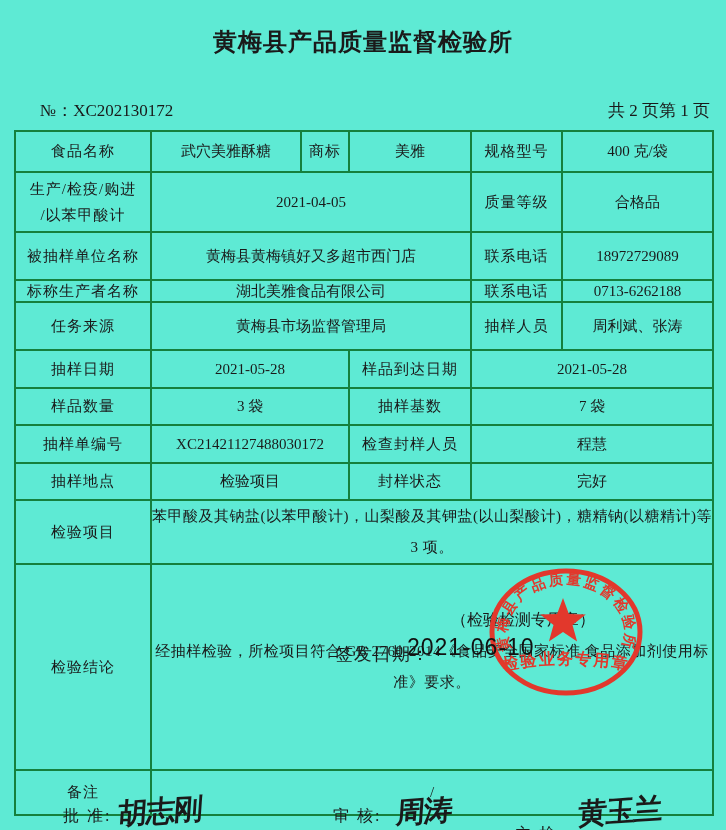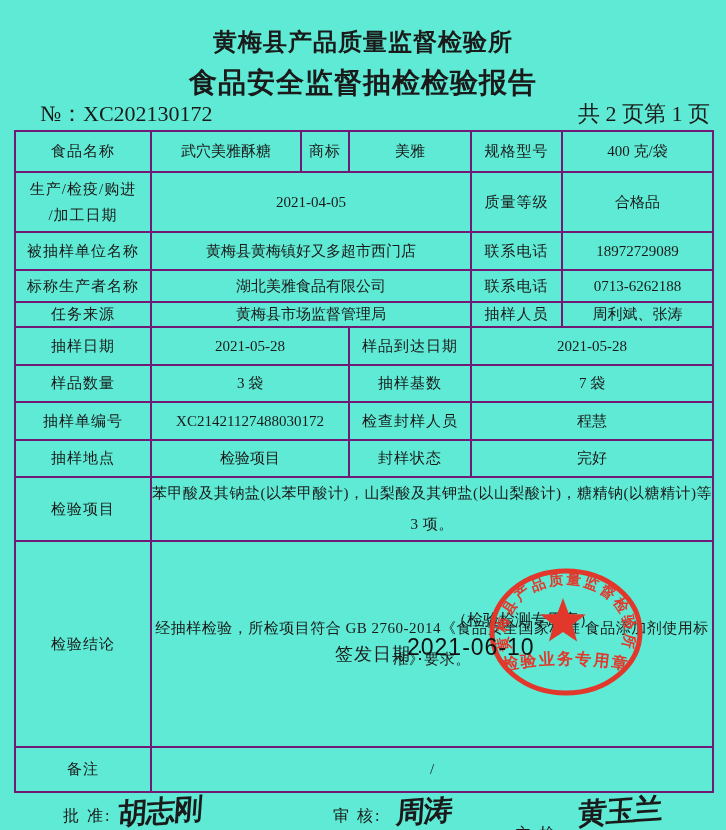--- a/index.html
+++ b/index.html
@@ -9,30 +9,30 @@
   }
   
   .org-title{
     position:absolute;top:26px;left:0;width:100%;text-align:center;
     font-size:24px;font-weight:bold;letter-spacing:1px;
   }
   .report-title{
     position:absolute;top:64px;left:0;width:100%;text-align:center;
     font-size:28px;font-weight:bold;letter-spacing:1px;
   }
-  .meta-row{position:absolute;top:99px;left:0;width:100%;height:22px;font-size:22px;}
+  .meta-row{position:absolute;top:99px;left:0;width:100%;height:22px;font-size:17px;}
   .report-no{position:absolute;left:40px;top:0;}
   .page-count{position:absolute;right:16px;top:0;}
   
   table.report{
     position:absolute;left:14px;top:130px;width:698px;
     border-collapse:collapse;table-layout:fixed;
   }
   table.report td{
-    border:2px solid #701a75;font-size:15px;text-align:center;
+    border:2px solid #15803d;font-size:15px;text-align:center;
     vertical-align:middle;padding:0;overflow:hidden;
   }
   td.lbl{letter-spacing:1px;}
   td.left-val{text-align:left;padding-left:7px;}
   td.para{
     text-align:left;vertical-align:middle;
     padding:4px 10px 4px 8px;line-height:31px;letter-spacing:0.5px;
   }
   td.concl{
     text-align:left;vertical-align:top;
@@ -57,21 +57,20 @@
   .lab-approve{left:63px;} .sig-approve{left:118px;}
   .lab-review{left:333px;} .sig-review{left:396px;}
   .lab-chief{left:515px;margin-top:18px;}  .sig-chief{left:578px;}
 </style>
 </head>
 <body>
 
 <div class="page">
 
   <div class="org-title">黄梅县产品质量监督检验所</div>
-  <div class="report-title">食品安全监督抽检检验报告</div>
   <div class="meta-row">
     <div class="report-no"><span>№：</span><span>XC202130172</span></div>
     <div class="page-count">共 2 页第 1 页</div>
   </div>
 
   <table class="report">
     <colgroup>
       <col style="width:136px">
         <col style="width:150px">
         <col style="width:48px">
@@ -84,39 +83,39 @@
       <td class="lbl">食品名称</td>
       <td>武穴美雅酥糖</td>
       <td class="lbl">商标</td>
       <td class="left-val">美雅</td>
       <td class="lbl">规格型号</td>
       <td>400 克/袋</td>
     </tr>
     <tr style="height:60px">
       <td class="lbl">
         <span class="two-line">生产/检疫/购进</span>
-        <span class="two-line">/加工日期</span>
+        <span class="two-line">/以苯甲酸计</span>
       </td>
       <td colspan="3">2021-04-05</td>
       <td class="lbl">质量等级</td>
       <td>合格品</td>
     </tr>
-    <tr style="height:38px">
+    <tr style="height:48px">
       <td class="lbl">被抽样单位名称</td>
       <td colspan="3">黄梅县黄梅镇好又多超市西门店</td>
       <td class="lbl">联系电话</td>
       <td>18972729089</td>
     </tr>
-    <tr style="height:32px">
+    <tr style="height:22px">
       <td class="lbl">标称生产者名称</td>
       <td colspan="3">湖北美雅食品有限公司</td>
       <td class="lbl">联系电话</td>
       <td>0713-6262188</td>
     </tr>
-    <tr style="height:25px">
+    <tr style="height:48px">
       <td class="lbl">任务来源</td>
       <td colspan="3">黄梅县市场监督管理局</td>
       <td class="lbl">抽样人员</td>
       <td>周利斌、张涛</td>
     </tr>
     <tr style="height:38px">
       <td class="lbl">抽样日期</td>
       <td colspan="2">2021-05-28</td>
       <td class="lbl">样品到达日期</td>
       <td colspan="2">2021-05-28</td>

